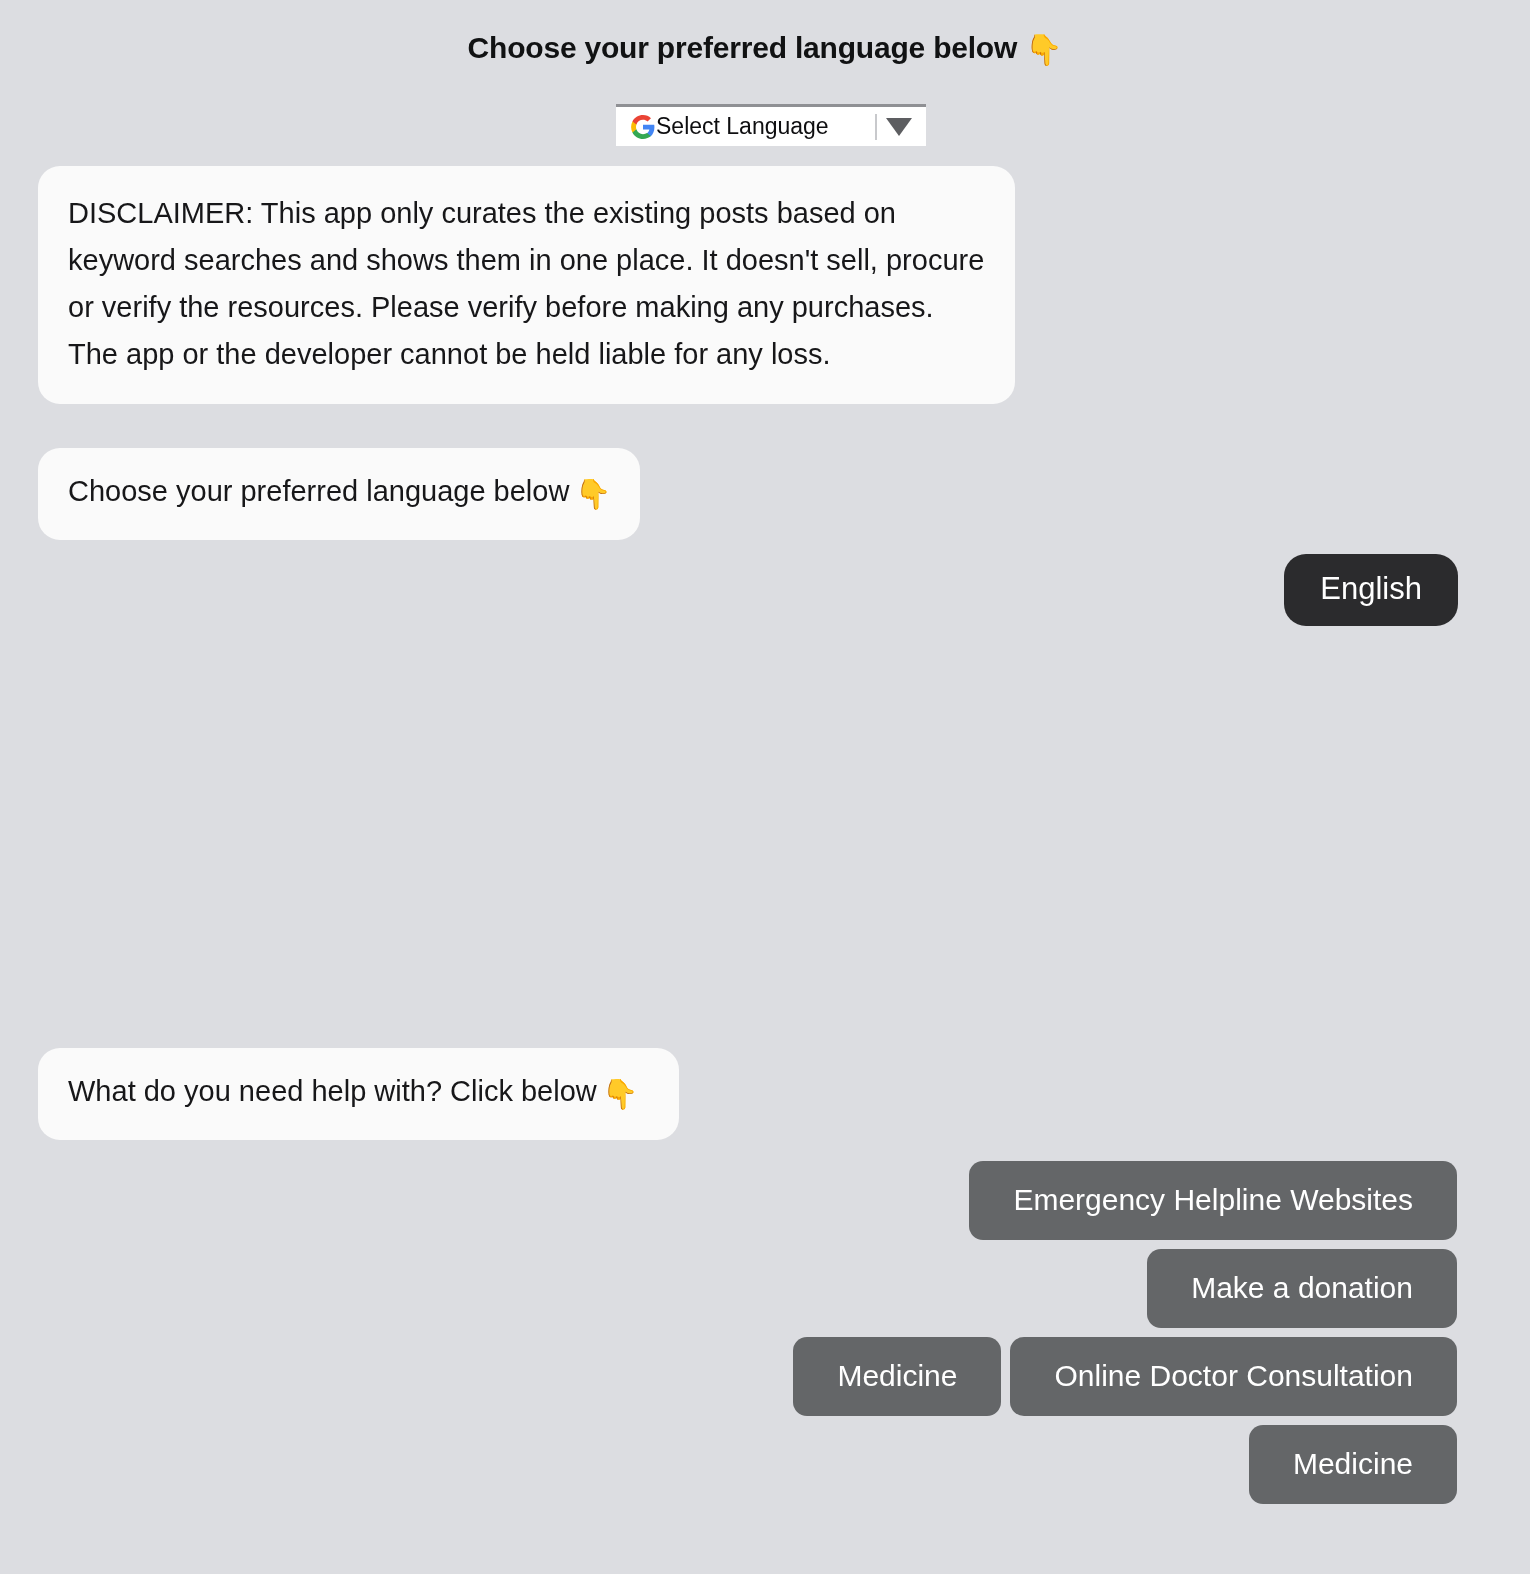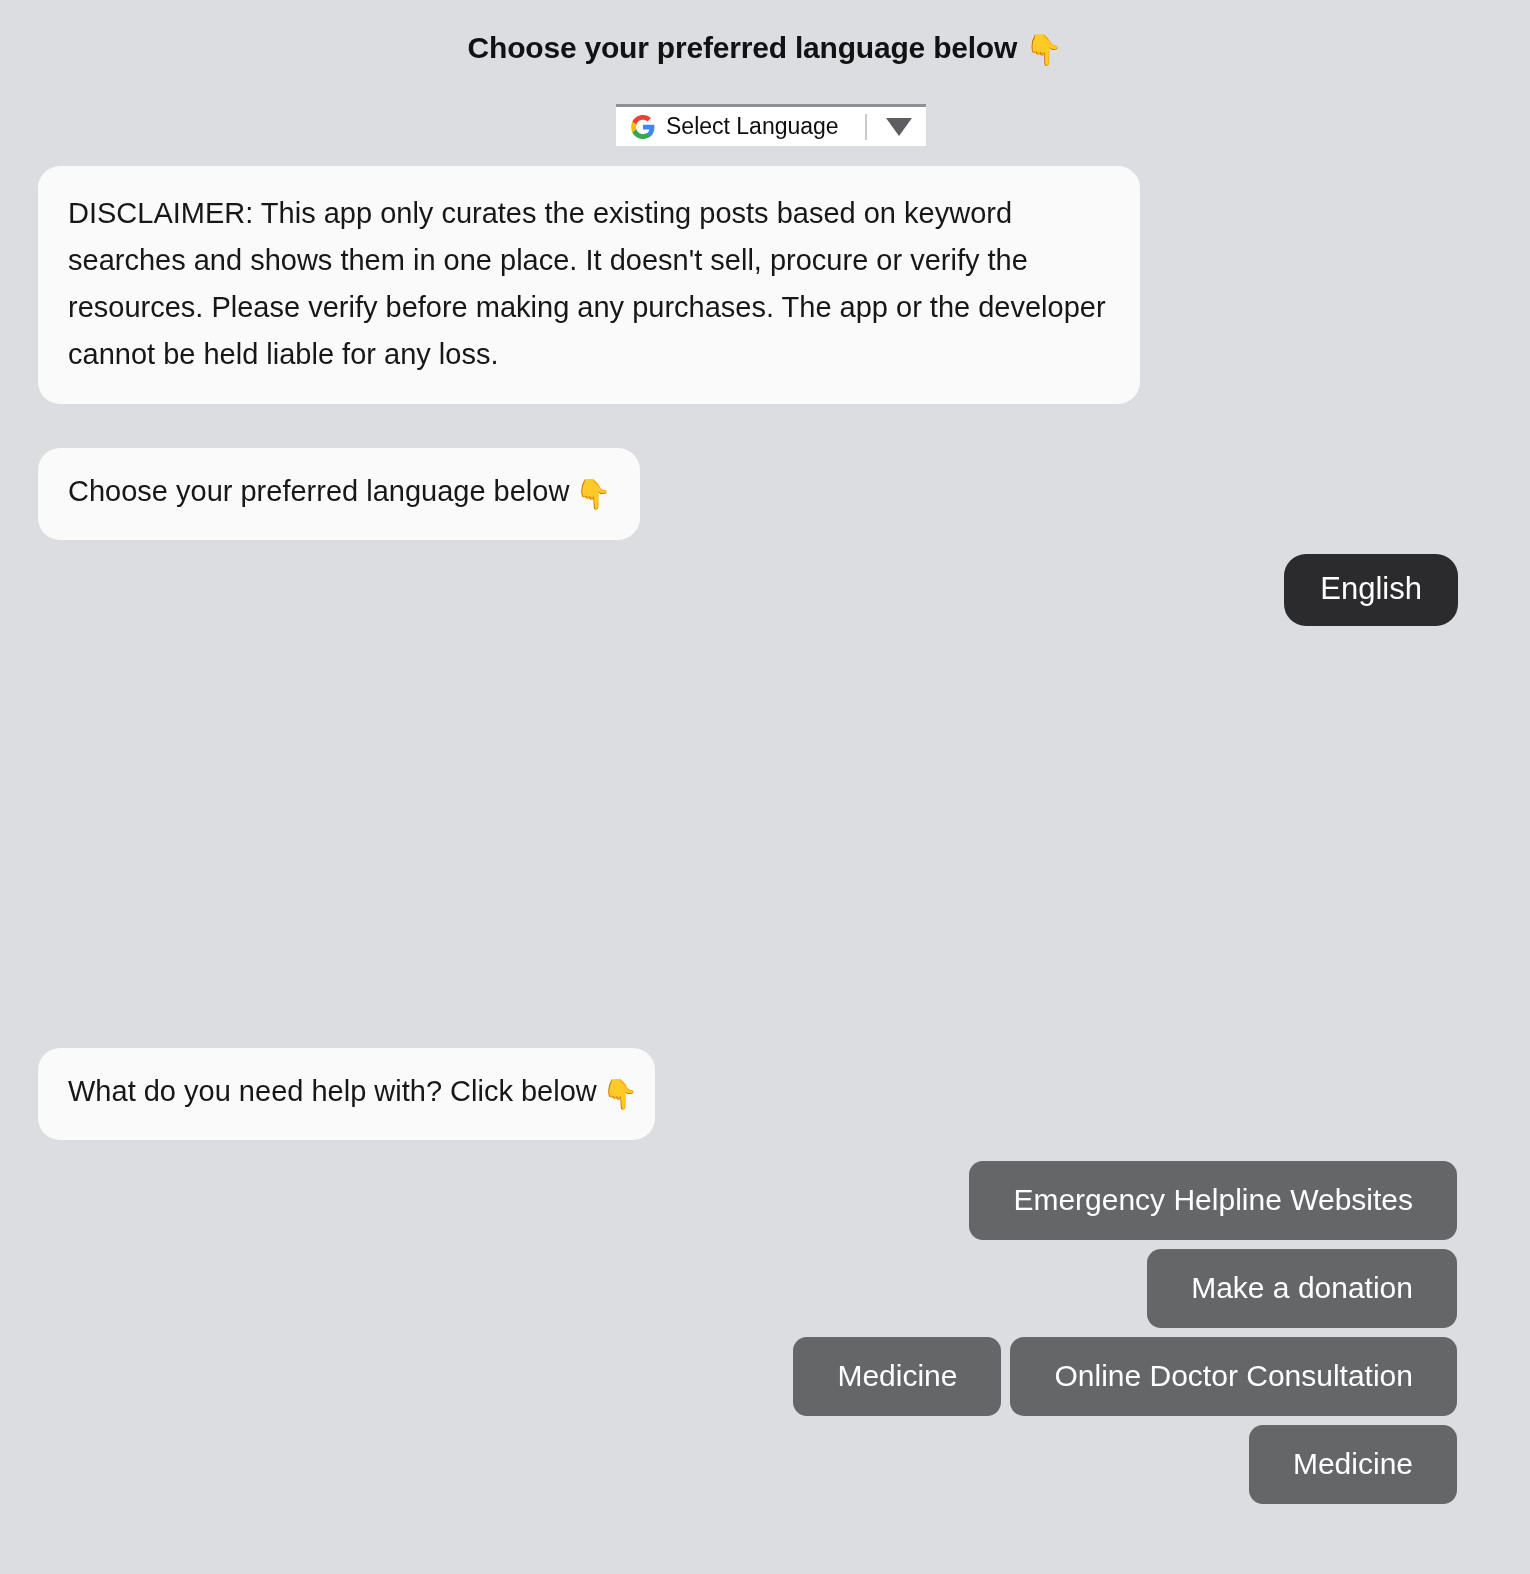--- a/index.html
+++ b/index.html
@@ -42,21 +42,20 @@
     position: absolute;
     top: 93px;
     left: 616px;
     width: 310px;
     height: 42px;
     background: #ffffff;
     border-top: 3px solid #8f9094;
     display: flex;
     align-items: center;
     padding: 0 10px 0 14px;
-    gap: 10px;
   }
   .g-logo {
     width: 26px;
     height: 26px;
     flex: 0 0 26px;
     display: block;
   }
   .translate-label {
     font-size: 23px;
     color: #0e0e10;
@@ -95,33 +94,33 @@
     border-radius: 22px;
     padding: 24px 28px 26px 30px;
     color: #171719;
     font-size: 29px;
     line-height: 1.62;
   }
 
   #disclaimer-bubble {
     top: 0px;
     left: 38px;
-    width: 1102px;
+    width: 977px;
   }
 
   #language-prompt-bubble {
     top: 282px;
     left: 38px;
     padding: 20px 28px 22px 30px;
   }
 
   #help-prompt-bubble {
     top: 882px;
     left: 38px;
-    padding: 20px 16px 22px 30px;
+    padding: 20px 40px 22px 30px;
   }
 
   .bubble-bot .emoji {
     vertical-align: -3px;
     margin-left: 6px;
   }
 
   
   .bubble-user {
     position: absolute;

